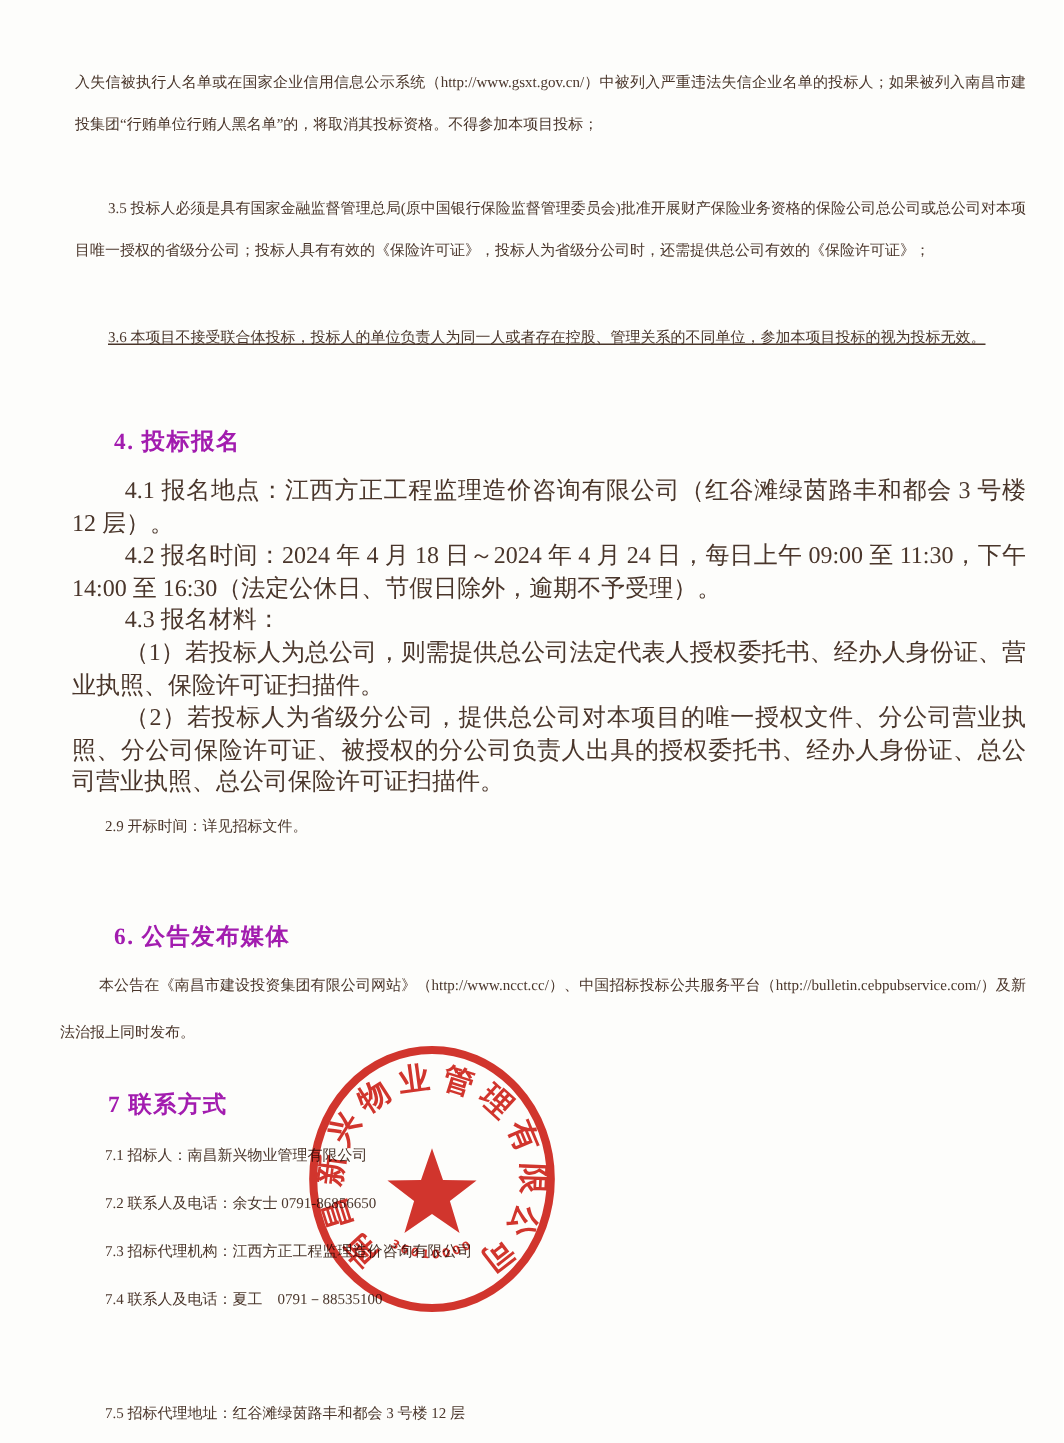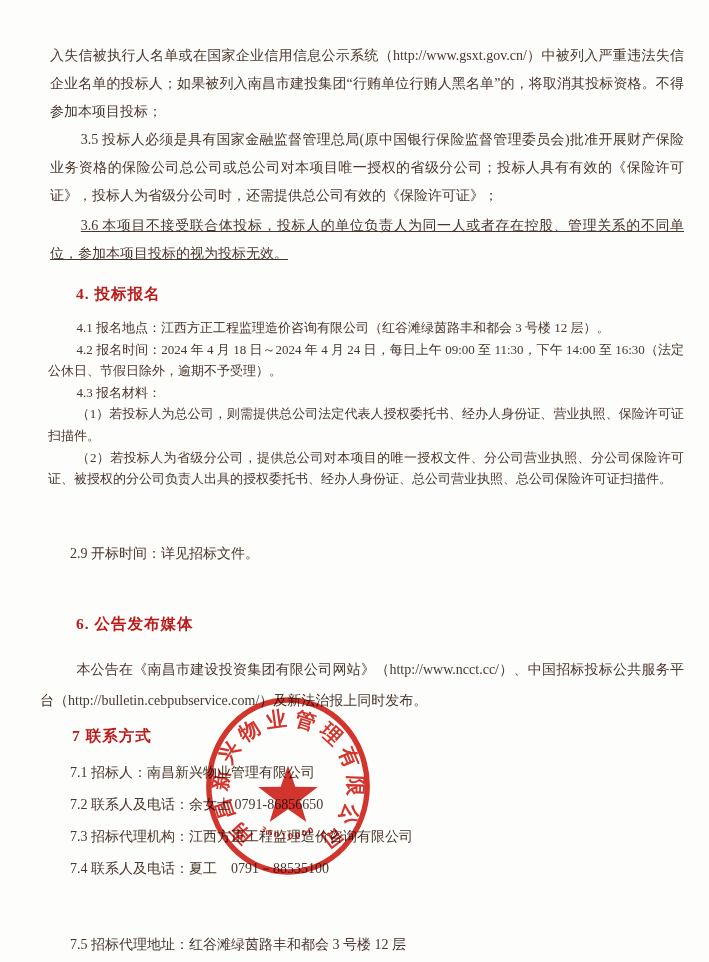--- a/index.html
+++ b/index.html
@@ -1,33 +1,33 @@
 <!DOCTYPE html>
 <html style="--stamp-color: #cf231b;"><head>
 <meta charset="utf-8">
 <style>
   html,body{margin:0;padding:0;background:#ffffff;}
   .page{
     position:relative;width:709px;height:962px;background:#fdfdfb;overflow:hidden;
     font-family:"Liberation Serif","DejaVu Serif",serif;
     color:#4a362b;
   }
-  .t{position:absolute;margin:0;font-size:14px;text-align:justify;}
-  .hd{position:absolute;margin:0;font-size:15.5px;font-weight:bold;color:#b91c1c;letter-spacing:1px;}
+  .t{position:absolute;margin:0;font-size:10px;text-align:justify;}
+  .hd{position:absolute;margin:0;font-size:15.5px;font-weight:bold;color:#a21caf;letter-spacing:1px;}
   .intro{left:50px;top:42px;width:634px;line-height:28px;}
   .c35{left:50px;top:126px;width:634px;line-height:28px;text-indent:2.2em;}
   .c36{left:50px;top:212px;width:634px;line-height:28px;text-indent:2.2em;text-decoration:underline;}
   .h4{left:76px;top:284px;}
   .s4block{position:absolute;left:48px;top:317px;width:636px;}
-  .s4block p{margin:0;font-size:13px;line-height:21.6px;text-align:justify;text-indent:2.2em;}
+  .s4block p{margin:0;font-size:16px;line-height:21.6px;text-align:justify;text-indent:2.2em;}
   .h5{left:76px;top:509px;}
   .i51{left:70px;top:545px;width:600px;line-height:1.35;}
   .i52{left:70px;top:577px;width:600px;line-height:1.35;}
   .h6{left:76px;top:614px;}
-  .p6{left:40px;top:642px;width:644px;line-height:31px;text-indent:2.6em;margin-top:12px;}
+  .p6{left:40px;top:642px;width:644px;line-height:31px;text-indent:2.6em;}
   .h7{left:72px;top:726px;}
   .i71{left:70px;top:764px;width:600px;line-height:1.35;}
   .i72{left:70px;top:796px;width:600px;line-height:1.35;}
   .i73{left:70px;top:828px;width:600px;line-height:1.35;}
   .i74{left:70px;top:860px;width:600px;line-height:1.35;}
   .i75{left:70px;top:892px;width:600px;line-height:1.35;margin-top:44px;}
   .stamp{
     position:absolute;left:200px;top:692px;width:176px;height:188px;
     mix-blend-mode:multiply;opacity:0.92;pointer-events:none;
   }

